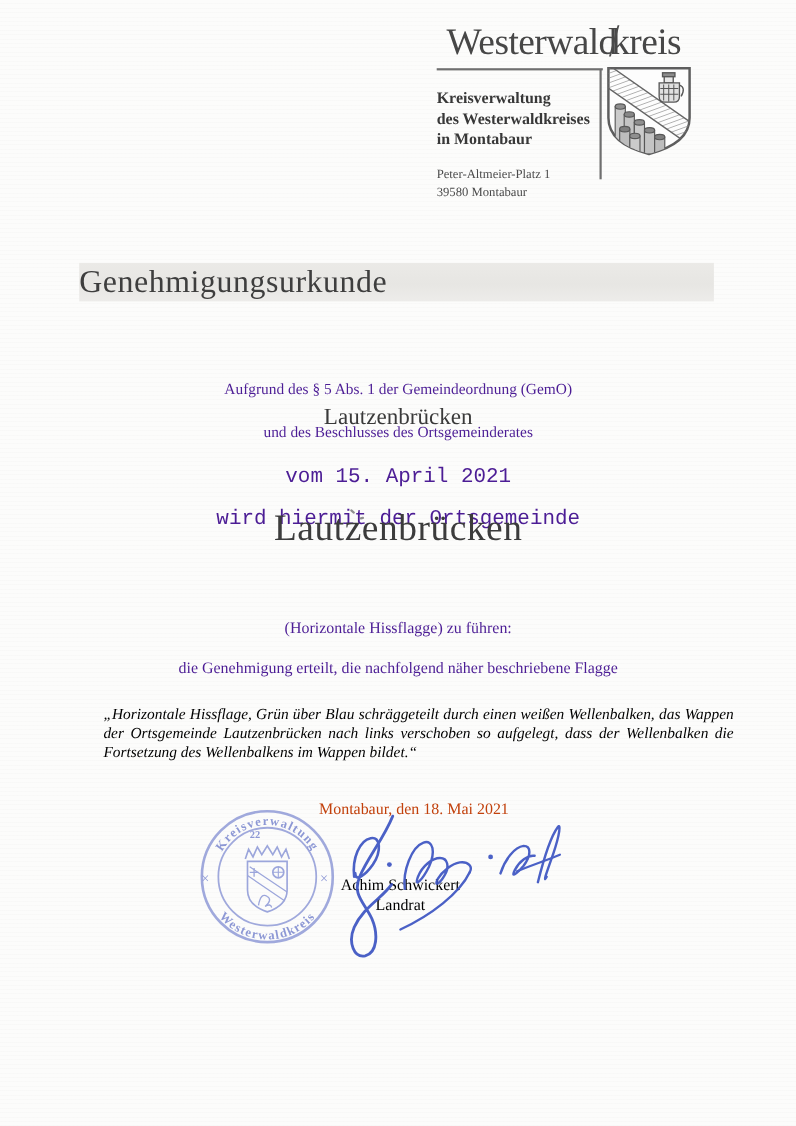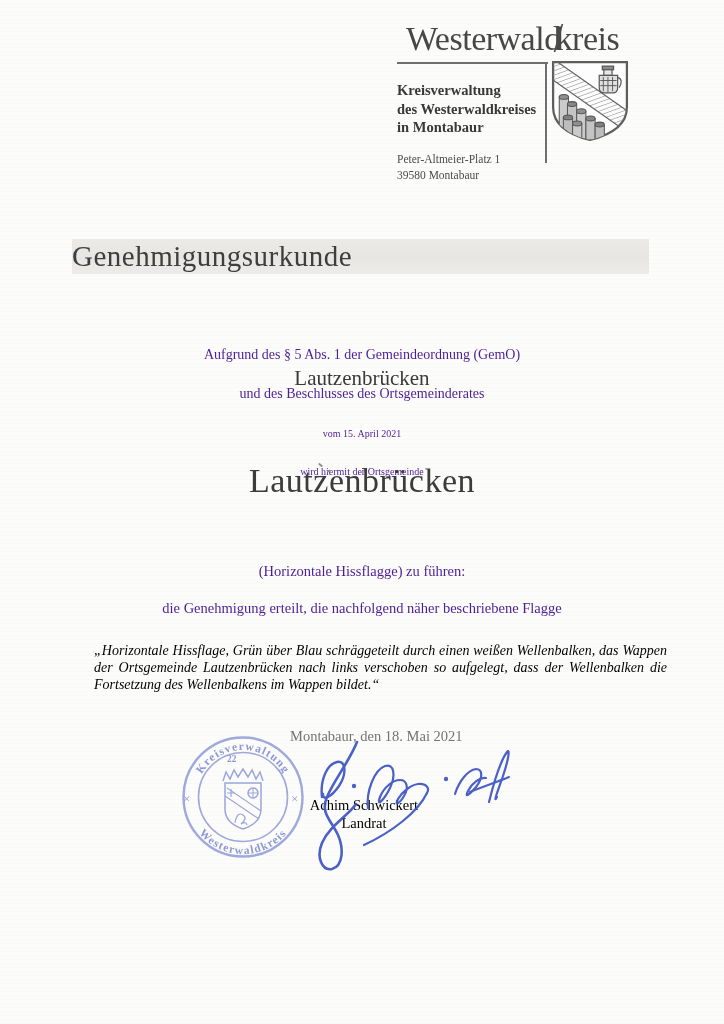--- a/index.html
+++ b/index.html
@@ -40,29 +40,29 @@
     background:linear-gradient(180deg,#ebeae7 0%, #e7e6e3 55%, #edecea 100%);
     display:flex; align-items:center; justify-content:flex-start;
   }
   .title-band .title-text{
     font-size:29px; color:#3e3e3e; letter-spacing:0.5px; white-space:nowrap;
   }
   
   .center-line{left:0; width:724px; text-align:center; color:#4c1d95; white-space:pre-line;}
   .intro{top:325px; font-size:14px; line-height:19.5px;}
   .muni-small{top:366px; font-size:21px; color:#3a3a3a;}
-  .date-grant{top:405px; font-size:10px; line-height:19px;}
+  .date-grant{top:405px; font-size:19px; line-height:19px;font-family:Liberation Mono, monospace;}
   .muni-large{top:462px; font-size:34px; color:#3c3c3c; letter-spacing:0.5px;}
   .permission{top:543px; font-size:14.5px; line-height:18.5px;}
   .flag-desc{
     left:79px; top:627px; width:573px; font-size:14px; line-height:17.2px;
     text-align:justify; color:#000000; margin:15px;font-style:italic;
   }
   
-  .place-date{left:290px; top:728px; font-size:14.5px; color:#737373; white-space:nowrap;}
+  .place-date{left:290px; top:728px; font-size:14.5px; color:#c2410c; white-space:nowrap;}
   .signer-block{
     left:306px; top:797px; width:116px; text-align:center;
     font-size:14.5px; line-height:17.5px; color:#000000;
   }
   .stamp{left:177px; top:731px; opacity:0.92;}
   .signature-ink{left:290px; top:733px;}
   .artifact{position:absolute; background:#8f8f8f; border-radius:1px;}
   .artifact.a1{left:318px; top:464px; width:5px; height:2px; transform:rotate(40deg);}
   .artifact.a2{left:327px; top:470px; width:4px; height:2px; transform:rotate(-12deg);}
 </style>

